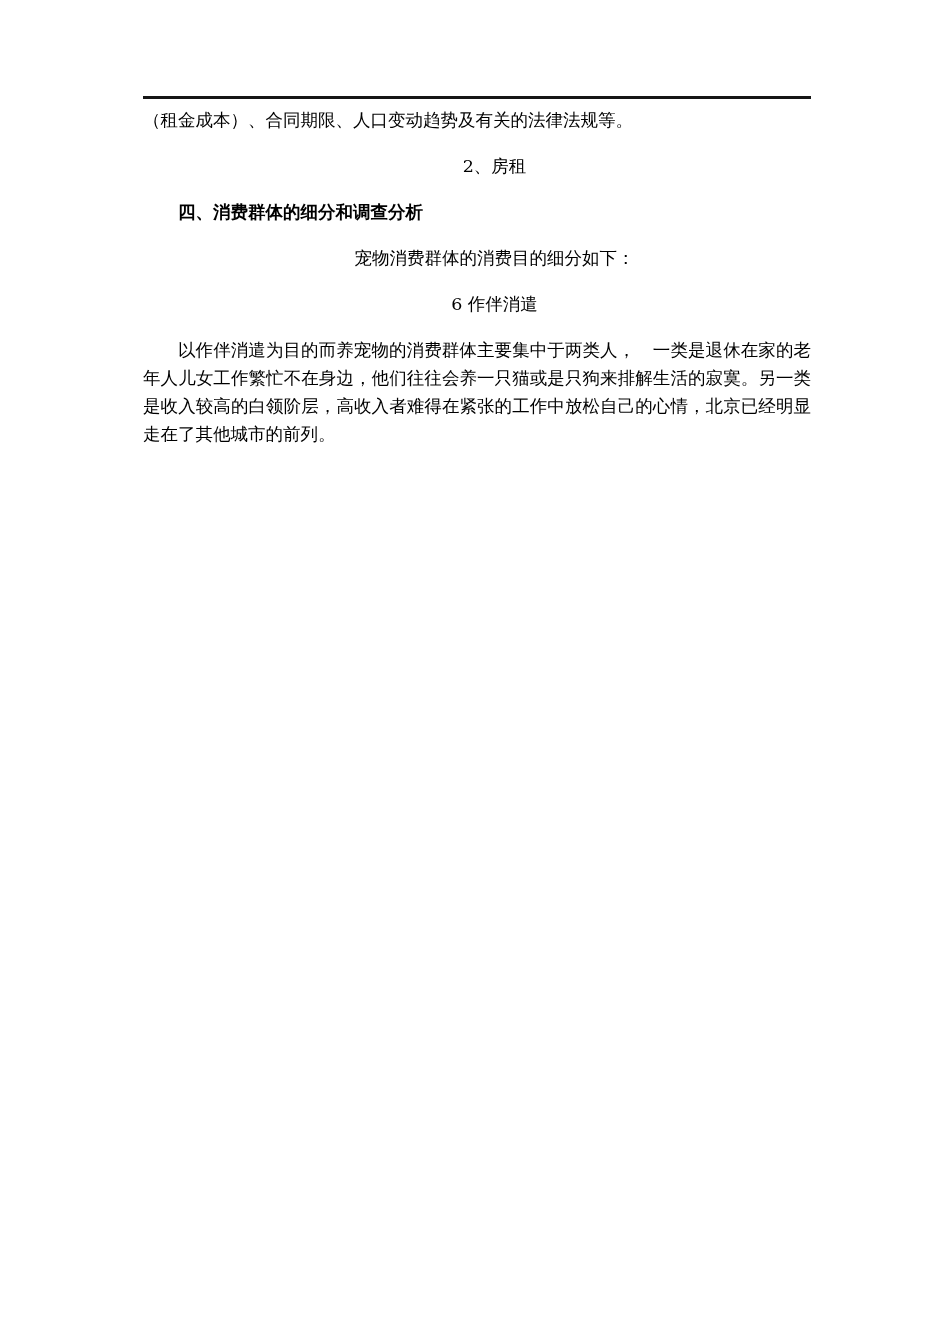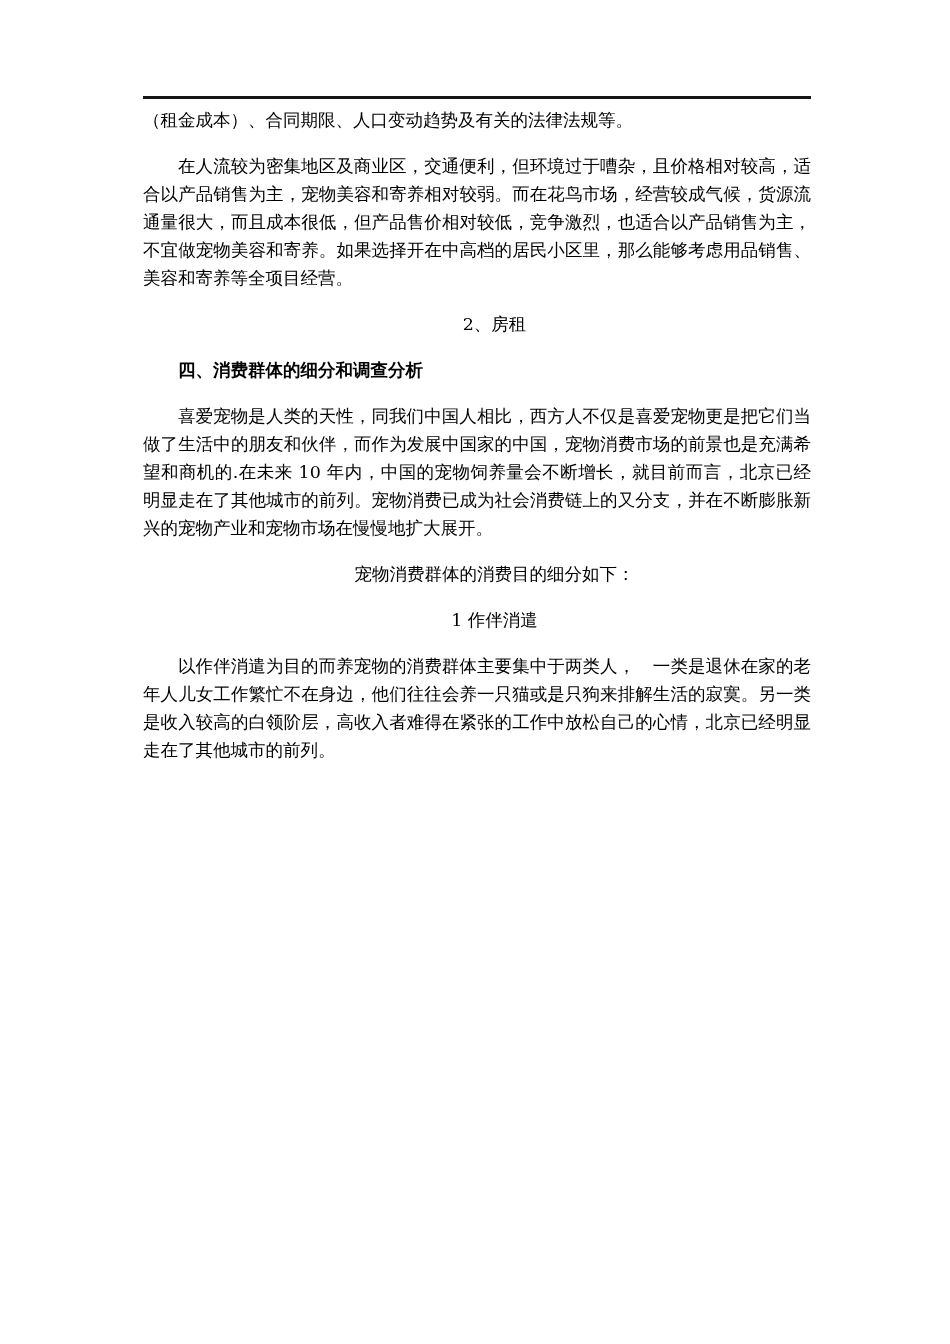--- a/index.html
+++ b/index.html
@@ -45,21 +45,19 @@
     text-align: center;
   }
 </style>
 </head>
 <body>
 
 <div class="page">
   <div class="top-rule"></div>
   <div class="doc">
     <p class="no-indent">（租金成本）、合同期限、人口变动趋势及有关的法律法规等。</p>
-    <p>在人流较为密集地区及商业区，交通便利，但环境过于嘈杂，且价格相对较高，适合以产品销售为主，宠物美容和寄养相对较弱。而在花鸟市场，经营较成气候，货源流通量很大，而且成本很低，但产品售价相对较低，竞争激烈，也适合以产品销售为主，不宜做宠物美容和寄养。如果选择开在中高档的居民小区里，那么能够考虑用品销售、美容和寄养等全项目经营。</p>
     <p class="subheading">2、房租</p>
     <p class="heading-bold">四、消费群体的细分和调查分析</p>
-    <p>喜爱宠物是人类的天性，同我们中国人相比，西方人不仅是喜爱宠物更是把它们当做了生活中的朋友和伙伴，而作为发展中国家的中国，宠物消费市场的前景也是充满希望和商机的.在未来 10 年内，中国的宠物饲养量会不断增长，就目前而言，北京已经明显走在了其他城市的前列。宠物消费已成为社会消费链上的又分支，并在不断膨胀新兴的宠物产业和宠物市场在慢慢地扩大展开。</p>
     <p class="subheading">宠物消费群体的消费目的细分如下：</p>
-    <p class="subheading">1 作伴消遣</p>
+    <p class="subheading">6 作伴消遣</p>
     <p>以作伴消遣为目的而养宠物的消费群体主要集中于两类人，　一类是退休在家的老年人儿女工作繁忙不在身边，他们往往会养一只猫或是只狗来排解生活的寂寞。另一类是收入较高的白领阶层，高收入者难得在紧张的工作中放松自己的心情，北京已经明显走在了其他城市的前列。</p>
   </div>
 </div>
 
 </body></html>

